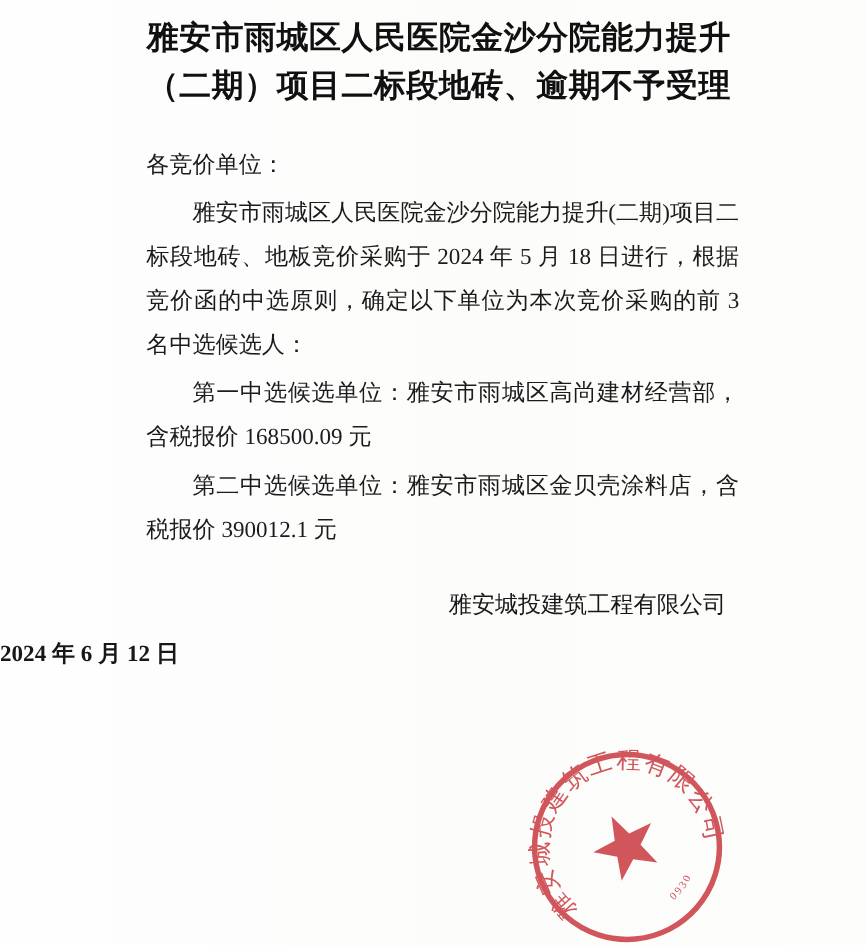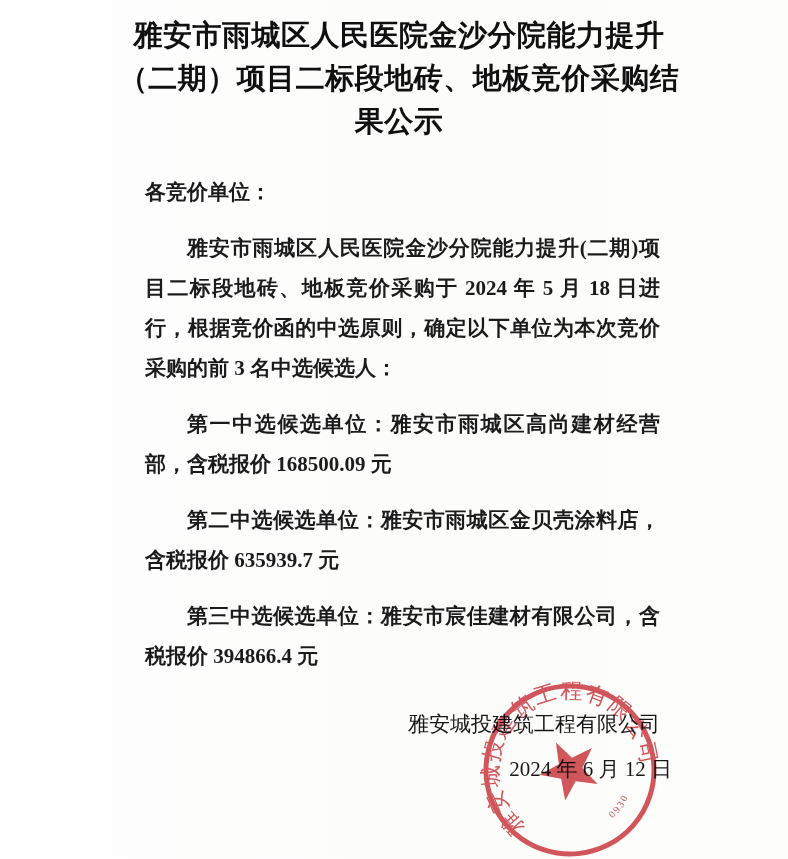--- a/index.html
+++ b/index.html
@@ -25,56 +25,54 @@
     letter-spacing: 0.5px;
   }
   .body-text {
     margin-top: 29px;
     padding: 0 112px 0 129px;
     font-size: 21px;
     line-height: 40px;
     text-align: justify;
     text-justify: inter-character;
   }
-  .body-text p { margin: 16px; font-weight: bold; }
+  .body-text p { margin: 4px; }
   .indent { text-indent: 2em; }
   .signature {
     margin-top: 26px;
     font-size: 21px;
     line-height: 45px;
     color: #171717;
   }
   .sig-company { text-align: right; padding-right: 128px; margin: 0; }
-  .sig-date    { text-align: right; padding-right: 116px; margin: 0; }
+  .sig-date    { text-align: left; padding-right: 116px; margin: 0; font-weight: bold; }
   .seal {
     position: absolute;
     left: 468px;
     top: 674px;
     opacity: 0.88;
     mix-blend-mode: multiply;
     pointer-events: none;
   }
 </style>
 </head>
 <body>
 
 <div class="page">
 
   <h1 class="title">
     <div>雅安市雨城区人民医院金沙分院能力提升</div>
-    <div>（二期）项目二标段地砖、地板竞价采购结</div>
-    <div>果公示</div>
+    <div>（二期）项目二标段地砖、逾期不予受理</div>
   </h1>
 
   <div class="body-text">
     <p>各竞价单位：</p>
     <p class="indent">雅安市雨城区人民医院金沙分院能力提升(二期)项目二标段地砖、地板竞价采购于 2024 年 5 月 18 日进行，根据竞价函的中选原则，确定以下单位为本次竞价采购的前 3 名中选候选人：</p>
     <p class="indent">第一中选候选单位：雅安市雨城区高尚建材经营部，含税报价 168500.09 元</p>
-    <p class="indent">第二中选候选单位：雅安市雨城区金贝壳涂料店，含税报价 635939.7 元</p>
-    <p class="indent">第三中选候选单位：雅安市宸佳建材有限公司，含税报价 394866.4 元</p>
+    <p class="indent">第二中选候选单位：雅安市雨城区金贝壳涂料店，含税报价 390012.1 元</p>
   </div>
 
   <div class="signature">
     <p class="sig-company">雅安城投建筑工程有限公司</p>
     <p class="sig-date">2024 年 6 月 12 日</p>
   </div>
 
   <svg class="seal" width="204" height="186" viewBox="-102 -96 204 186">
     <g transform="rotate(-27)">
       <circle r="84" fill="none" stroke-width="5" stroke="#cd4046"></circle>

